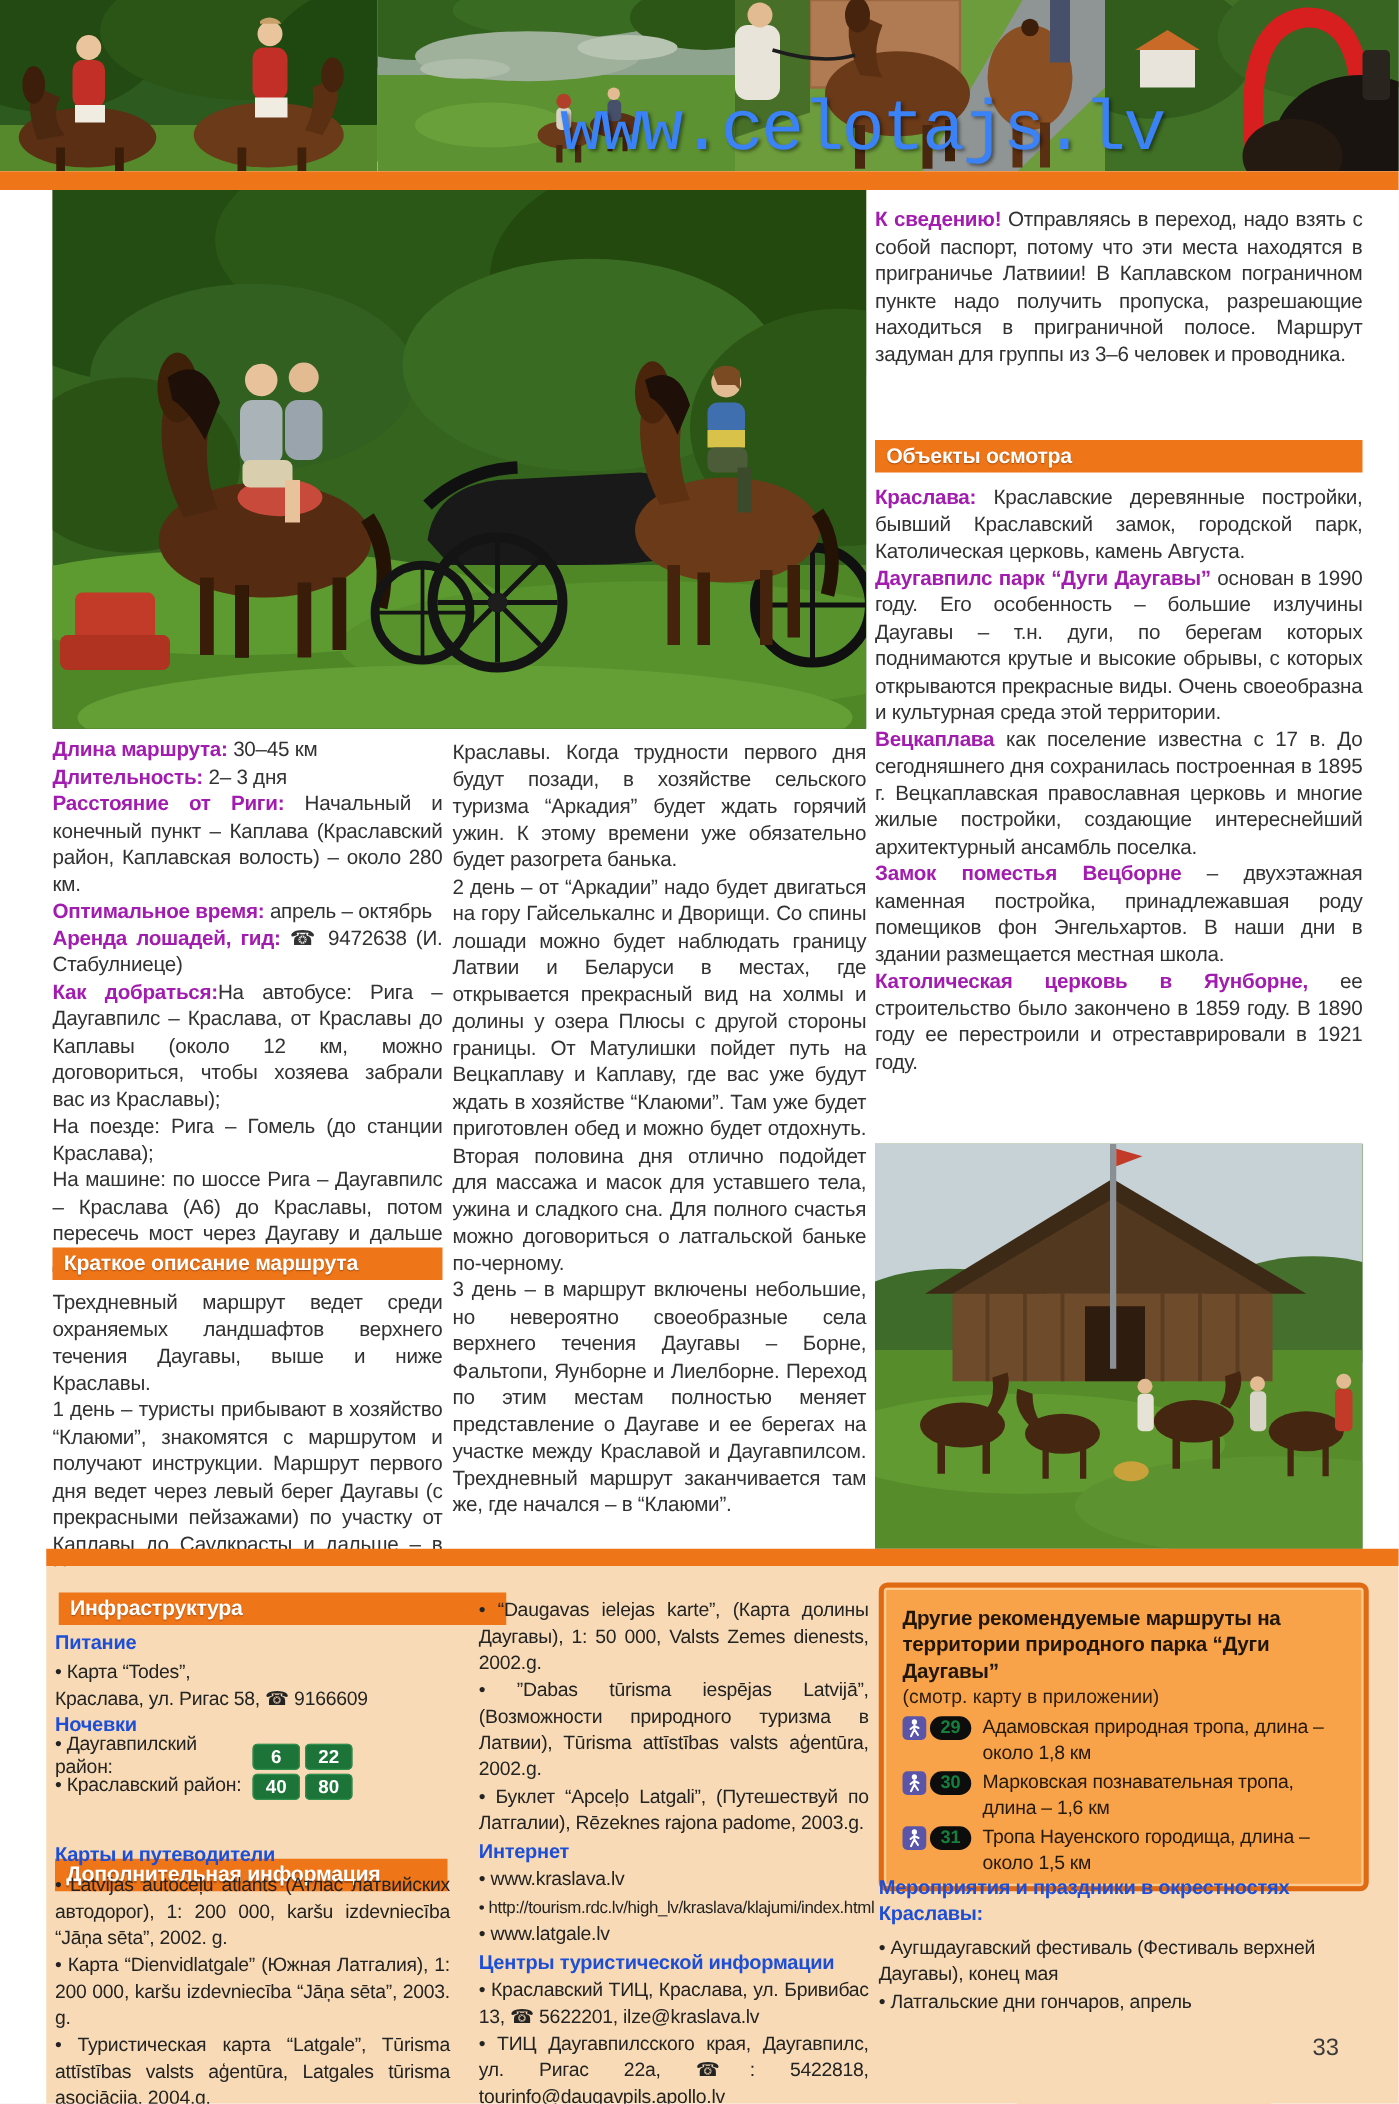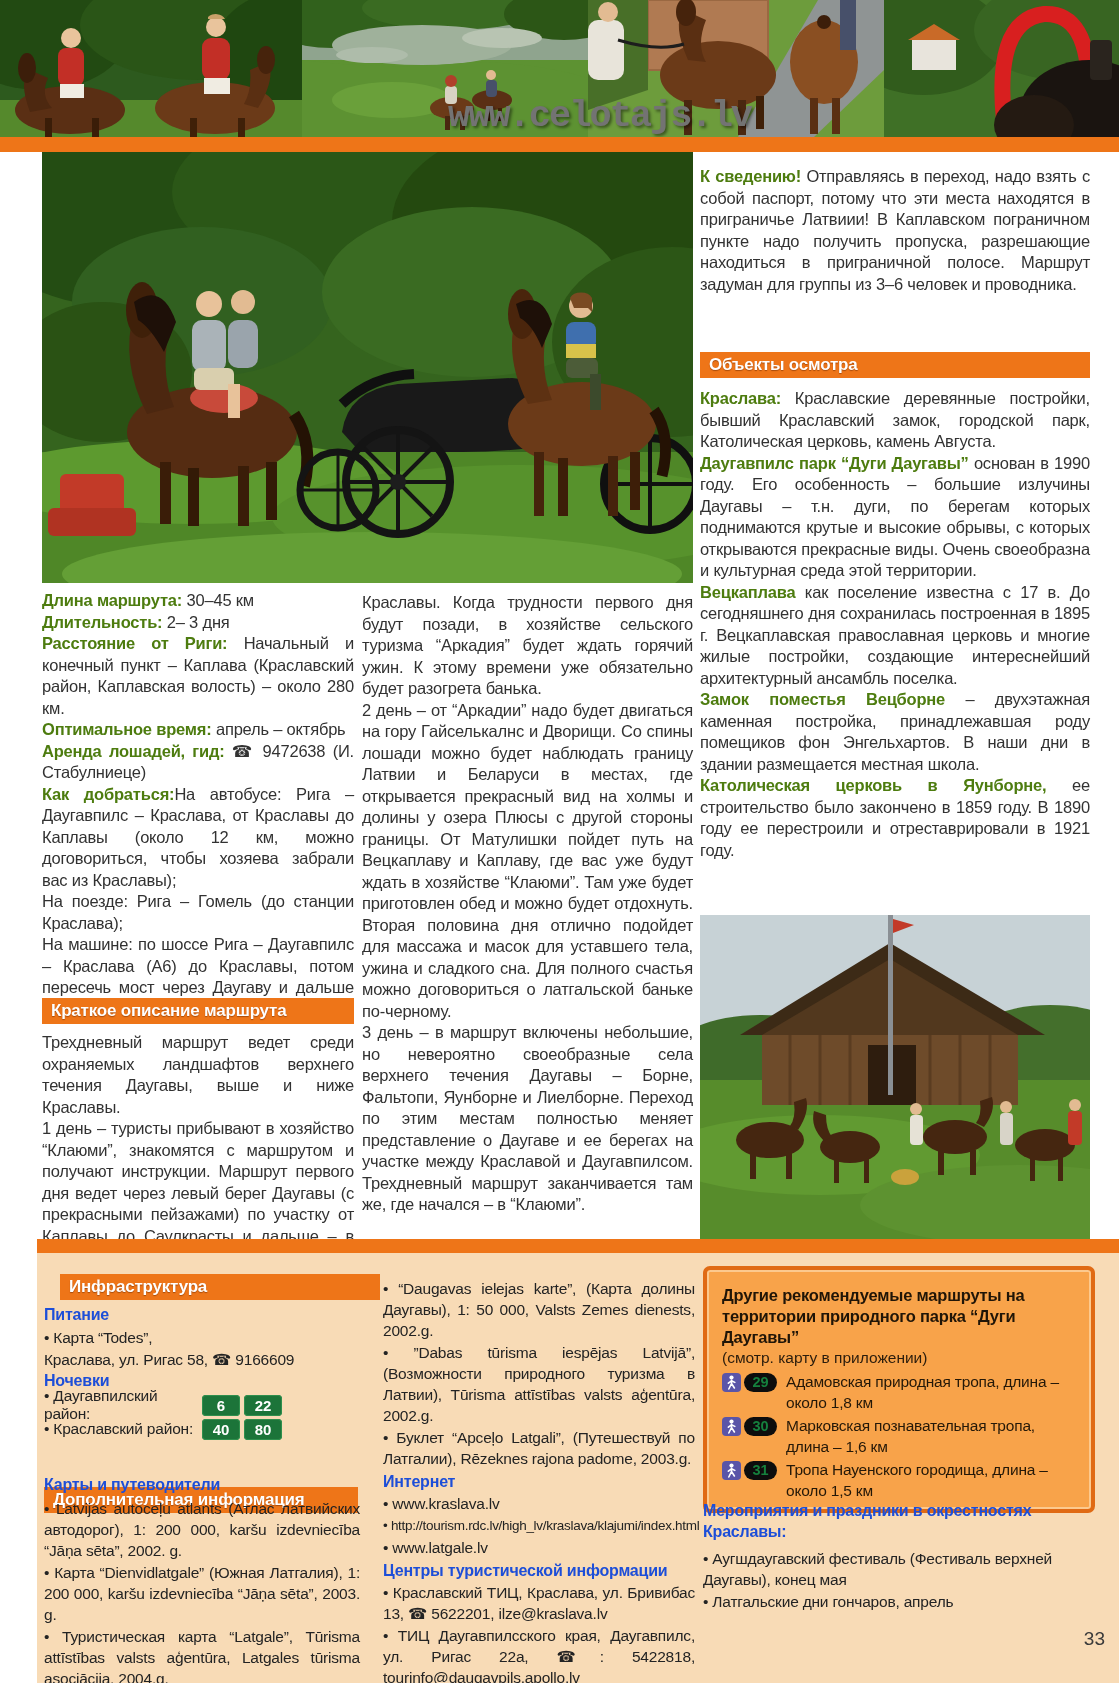--- a/index.html
+++ b/index.html
@@ -1,26 +1,26 @@
 <!DOCTYPE html>
 <html><head>
 <meta charset="utf-8">
 <style>
   *{margin:0;padding:0;box-sizing:border-box}
   body{background:#dcdcdc;font-family:"Liberation Sans",sans-serif}
   .page{position:relative;width:1119px;height:1683px;margin:0 auto;background:#ffffff;overflow:hidden}
   .abs{position:absolute}
   .txt{color:#323232;font-size:16.5px;line-height:21.5px;text-align:justify;letter-spacing:-0.2px}
   .txt p{margin:0}
-  .lead{font-weight:bold;color:#4d7c0f}
+  .lead{font-weight:bold;color:#a21caf}
   .bar{background:#ee7518;color:#fff;font-weight:bold;font-size:17px;line-height:26px;height:26px;
        padding-left:9px;letter-spacing:-0.2px;text-shadow:0 1px 1px rgba(110,40,0,.55)}
   .strip-seg{position:absolute;top:0;height:137px;overflow:hidden}
-  .url{position:absolute;left:448px;bottom:0px;color:#737373;font-family:"Liberation Mono",monospace;
-       font-size:37px;font-weight:bold;letter-spacing:-2px;text-shadow:2px 2px 3px rgba(0,0,0,.45);white-space:nowrap}
+  .url{position:absolute;left:448px;bottom:0px;color:#3b82f6;font-family:"Liberation Mono",monospace;
+       font-size:57px;font-weight:normal;letter-spacing:-2px;text-shadow:2px 2px 3px rgba(0,0,0,.45);white-space:nowrap}
   .photo{overflow:hidden;background:#35641e}
   .bot{color:#232323;font-size:15.5px;line-height:21px;text-align:justify;letter-spacing:-0.2px}
   .bot p{margin:0 0 1px 0}
   .blabel{font-weight:bold;color:#1d4ed8;font-size:16px;letter-spacing:-0.2px}
   .lodg-row{display:flex;align-items:center;height:22px}
   .lodg-label{width:158px;font-size:15.5px;color:#232323;letter-spacing:-0.2px}
   .gbox{display:inline-block;width:38px;height:21px;margin-right:4px;background:#1c7439;border-radius:4px;
         color:#fff;font-weight:bold;font-size:15px;line-height:21px;text-align:center;
         box-shadow:inset 0 0 0 1px #2f8f4d}
   .routes-box{background:#f8a34a;border:4px solid #e06a14;border-radius:7px;
@@ -296,21 +296,21 @@
 
   <div class="abs txt" style="left:362px;top:592px;width:331px">
     <p>Краславы. Когда трудности первого дня будут позади, в хозяйстве сельского туризма “Аркадия” будет ждать горячий ужин. К этому времени уже обязательно будет разогрета банька.</p>
     <p>2 день – от “Аркадии” надо будет двигаться на гору Гайселькалнс и Дворищи. Со спины лошади можно будет наблюдать границу Латвии и Беларуси в местах, где открывается прекрасный вид на холмы и долины у озера Плюсы с другой стороны границы. От Матулишки пойдет путь на Вецкаплаву и Каплаву, где вас уже будут ждать в хозяйстве “Клаюми”. Там уже будет приготовлен обед и можно будет отдохнуть. Вторая половина дня отлично подойдет для массажа и масок для уставшего тела, ужина и сладкого сна. Для полного счастья можно договориться о латгальской баньке по-черному.</p>
     <p>3 день – в маршрут включены небольшие, но невероятно своеобразные села верхнего течения Даугавы – Борне, Фальтопи, Яунборне и Лиелборне. Переход по этим местам полностью меняет представление о Даугаве и ее берегах на участке между Краславой и Даугавпилсом. Трехдневный маршрут заканчивается там же, где начался – в “Клаюми”.</p>
   </div>
 
   <div class="abs" style="left:37px;top:1239px;width:1082px;height:14px;background:#ee7518"></div>
   <div class="abs" style="left:37px;top:1253px;width:1082px;height:430px;background:#f8dbb6"></div>
 
-  <div class="abs bar" style="left:60px;top:1274px;width:320px">Инфраструктура</div>
+  <div class="abs bar" style="left:47px;top:1274px;width:358px">Инфраструктура</div>
   <div class="abs blabel" style="left:44px;top:1306px">Питание</div>
   <div class="abs bot" style="left:44px;top:1327px;width:314px">
     <p>• Карта “Todes”,</p>
     <p>Краслава, ул. Ригас 58, ☎ 9166609</p>
   </div>
   <div class="abs blabel" style="left:44px;top:1372px">Ночевки</div>
   <div class="abs" style="left:44px;top:1394px;width:314px">
     <div class="lodg-row">
       <span class="lodg-label">• Даугавпилский район:</span>
       <span class="gbox">6</span>
@@ -383,15 +383,15 @@
       <span class="route-text">Тропа Науенского городища, длина – около 1,5 км</span>
     </div>
   </div>
 
   <div class="abs blabel" style="left:703px;top:1500px;width:392px;line-height:21px">Мероприятия и праздники в окрестностях Краславы:</div>
   <div class="abs bot" style="left:703px;top:1548px;width:392px;text-align:left">
     <p>• Аугшдаугавский фестиваль (Фестиваль верхней Даугавы), конец мая</p>
     <p>• Латгальские дни гончаров, апрель</p>
   </div>
 
-  <div class="abs pagenum" style="left:1050px;top:1628px;width:55px;text-align:right">33</div>
+  <div class="abs pagenum" style="left:1050px;top:1628px;width:55px;text-align:left">33</div>
 
 </div>
 
 </body></html>

